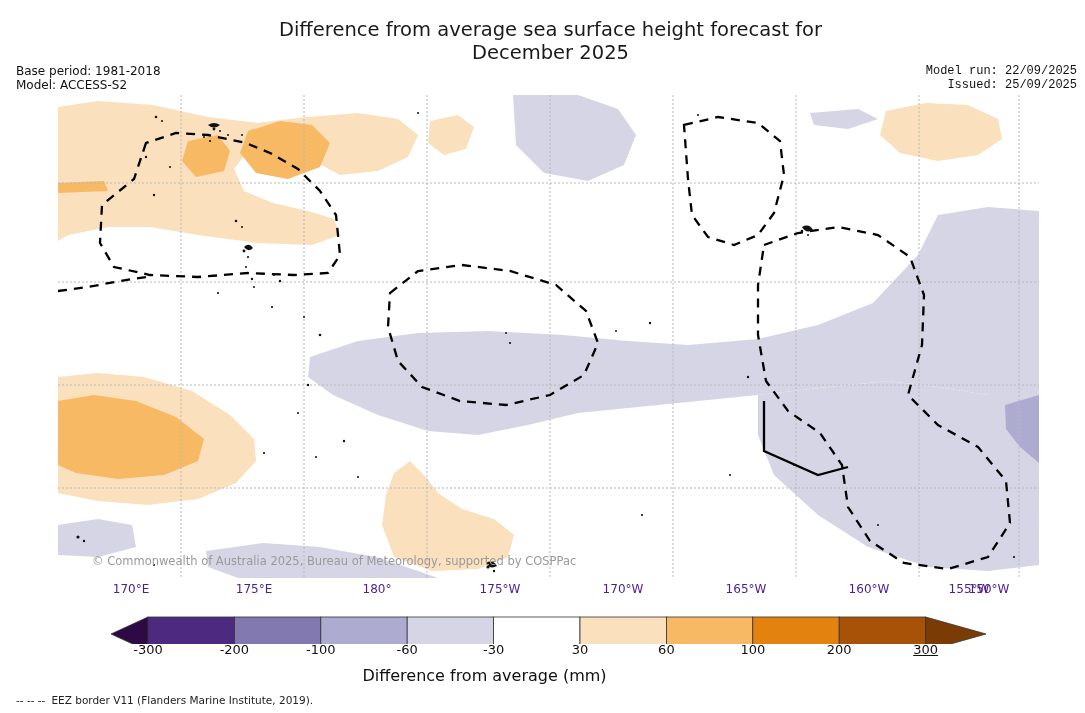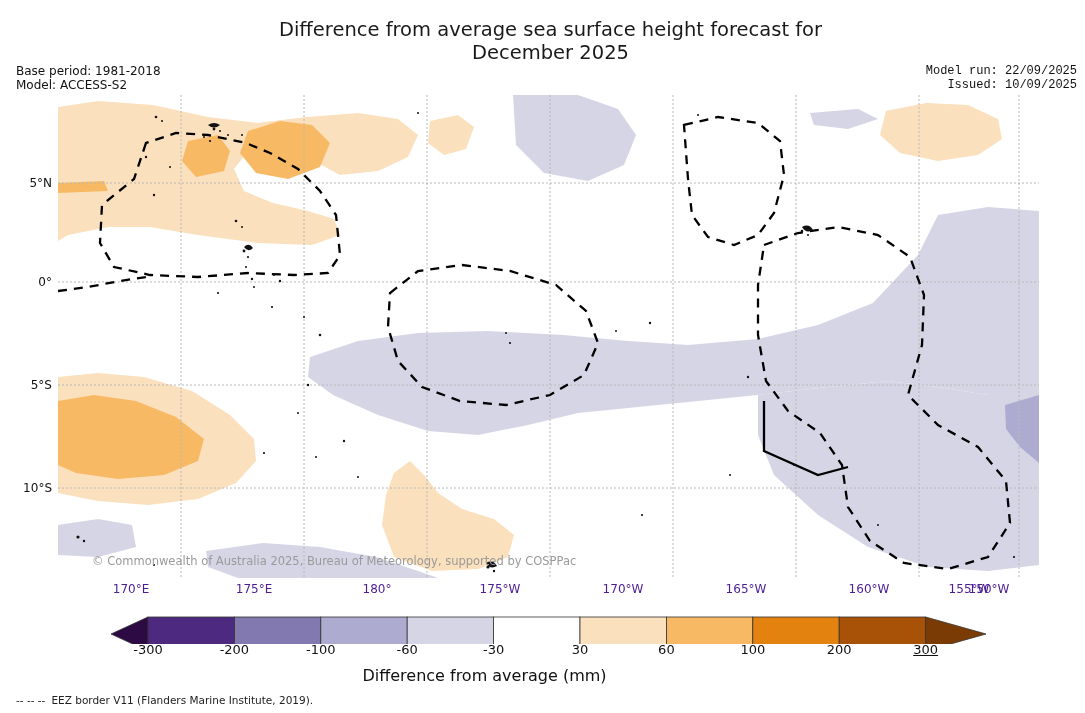--- a/index.html
+++ b/index.html
@@ -73,21 +73,21 @@
     <div>December 2025</div>
   </div>
 
   <div class="meta meta-left">
     <div>Base period: 1981-2018</div>
     <div>Model: ACCESS-S2</div>
   </div>
 
   <div class="meta meta-right">
     <div>Model run: 22/09/2025</div>
-    <div>Issued: 10/09/2025</div>
+    <div>Issued: 25/09/2025</div>
   </div>
 
   <div class="plot">
     <svg width="981" height="483" viewBox="0 0 981 483">
       <defs>
         <clipPath id="plotclip">
             <rect x="0" y="0" width="981" height="483"></rect>
           </clipPath>
       </defs>
 
@@ -242,26 +242,20 @@
           <path d="M744,132 q7,-4 11,3 q-7,4 -11,-3 Z"></path>
           <path d="M428,468 q7,-4 11,3 q-7,4 -11,-3 Z"></path>
           <path d="M16,504 q7,-4 11,3 q-7,4 -11,-3 Z"></path>
         </g>
       </g>
     </svg>
 
     <div class="watermark" style="left:34px;top:459px;">© Commonwealth of Australia 2025, Bureau of Meteorology, supported by COSPPac</div>
   </div>
 
-  <div class="ylabels">
-    <div class="ytick" style="top:88px;">5°N</div>
-    <div class="ytick" style="top:187px;">0°</div>
-    <div class="ytick" style="top:290px;">5°S</div>
-    <div class="ytick" style="top:393px;">10°S</div>
-  </div>
 
   <div class="xlabels">
     <div class="xtick" style="left:73px;">170°E</div>
     <div class="xtick" style="left:196px;">175°E</div>
     <div class="xtick" style="left:319px;">180°</div>
     <div class="xtick" style="left:442px;">175°W</div>
     <div class="xtick" style="left:565px;">170°W</div>
     <div class="xtick" style="left:688px;">165°W</div>
     <div class="xtick" style="left:811px;">160°W</div>
     <div class="xtick" style="left:911px;">155°W</div>

